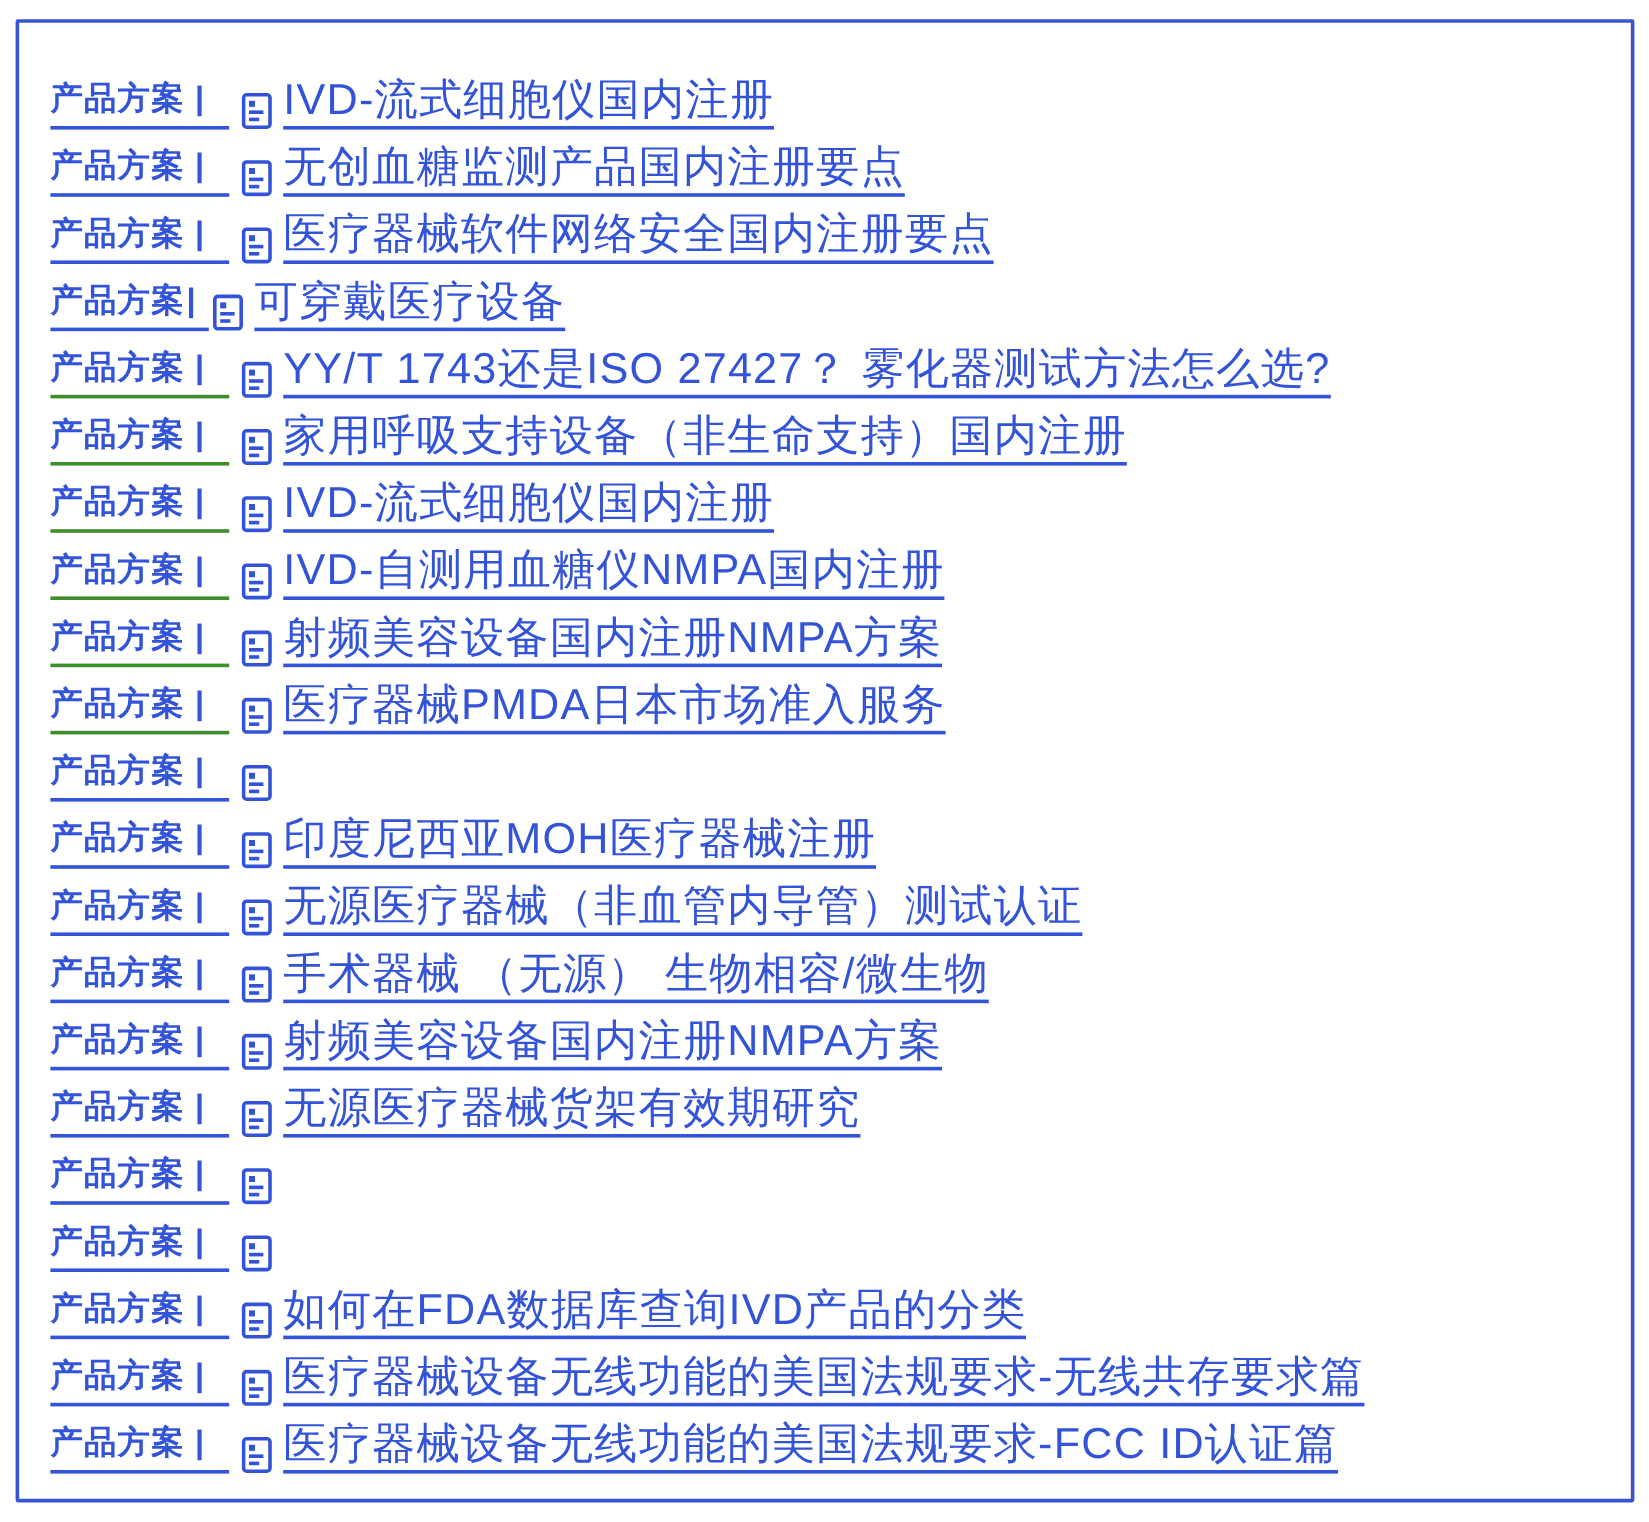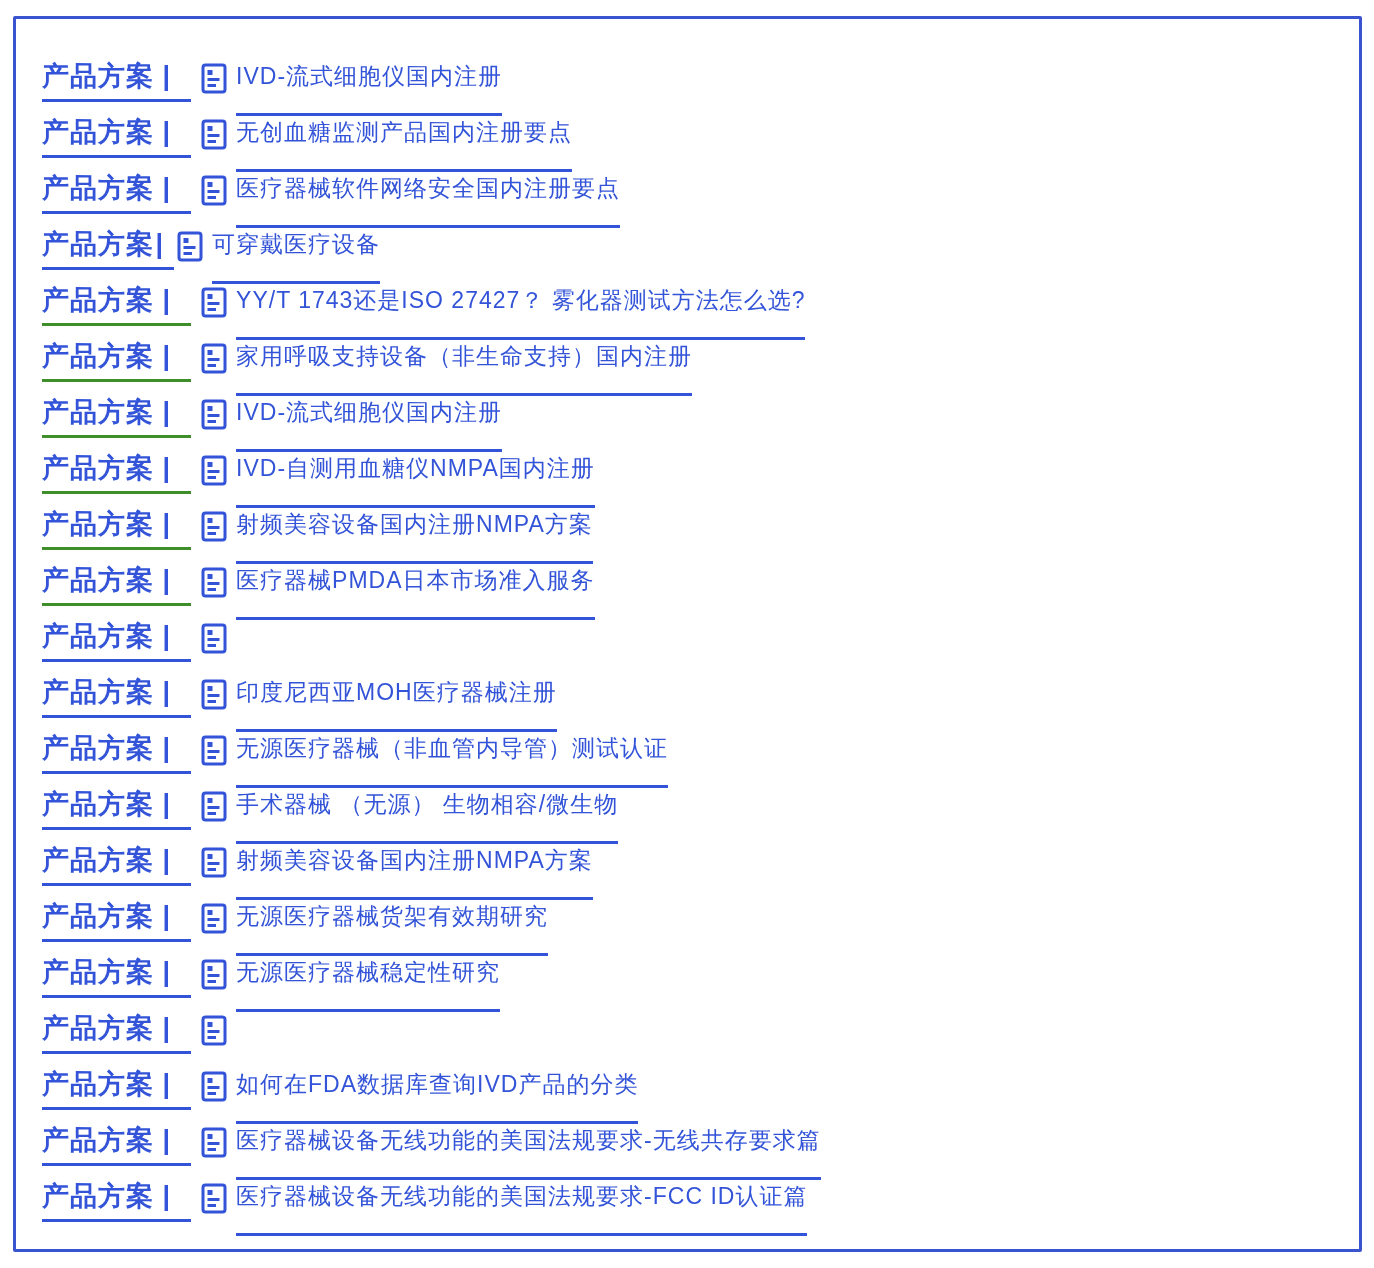--- a/index.html
+++ b/index.html
@@ -21,21 +21,21 @@
     border: 3px solid var(--border);
     border-radius: 2px;
   }
   .list {
     position: absolute;
     left: 42px; top: 52px;
   }
   .row {
     height: 56px;
     display: flex;
-    align-items: flex-start;
+    align-items: flex-end;
     padding-top: 8px;
   }
   .cat {
     font-size: 27px;
     font-weight: bold;
     color: var(--link);
     letter-spacing: 1px;
     line-height: 33px;
     padding: 0 20px 6px 0;
     border-bottom: 3px solid var(--link);
@@ -46,25 +46,25 @@
   .row.green .cat { border-bottom-color: var(--green); }
   .row.compact .cat { word-spacing: -7px; padding-right: 10px; }
   .icon {
     display: inline-block;
     margin: 3px 9px 0 10px;
     color: var(--link);
     line-height: 0;
   }
   .row.compact .icon { margin-left: 3px; }
   .title {
-    font-size: 23px;
+    font-size: 36px;
     color: var(--link);
     letter-spacing: 1px;
     line-height: 33px;
-    padding-bottom: 20px;
+    padding-bottom: 6px;
     border-bottom: 3px solid var(--link);
     text-decoration: none;
     white-space: pre;
     cursor: pointer;
   }
 </style>
 </head>
 <body>
 
 <div class="frame"></div>
@@ -280,21 +280,20 @@
   <div class="row">
     <a class="cat">产品方案 |</a>
     <span class="icon">
       <svg width="26" height="31" viewBox="0 0 26 31" aria-hidden="true">
         <rect x="2" y="2" width="22" height="27" rx="2.5" fill="none" stroke="currentColor" stroke-width="3"></rect>
         <rect x="6.5" y="7" width="5" height="5" fill="currentColor"></rect>
         <rect x="6.5" y="15" width="12" height="3" fill="currentColor"></rect>
         <rect x="6.5" y="21" width="8.5" height="3" fill="currentColor"></rect>
       </svg>
     </span>
-    <a class="title">无源医疗器械稳定性研究</a>
   </div>
 
   <div class="row">
     <a class="cat">产品方案 |</a>
     <span class="icon">
       <svg width="26" height="31" viewBox="0 0 26 31" aria-hidden="true">
         <rect x="2" y="2" width="22" height="27" rx="2.5" fill="none" stroke="currentColor" stroke-width="3"></rect>
         <rect x="6.5" y="7" width="5" height="5" fill="currentColor"></rect>
         <rect x="6.5" y="15" width="12" height="3" fill="currentColor"></rect>
         <rect x="6.5" y="21" width="8.5" height="3" fill="currentColor"></rect>

